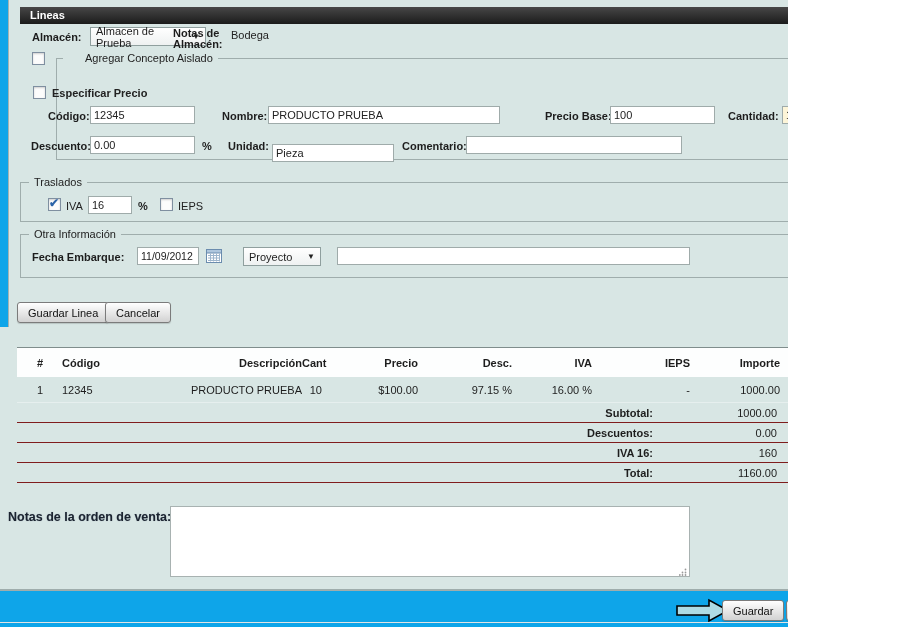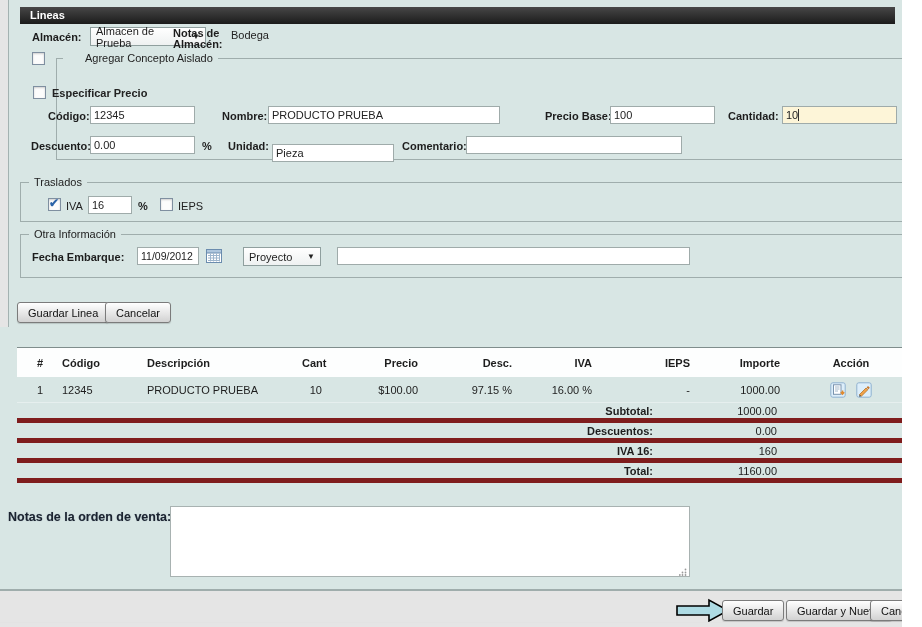--- a/index.html
+++ b/index.html
@@ -1,16 +1,16 @@
 <!DOCTYPE html>
 <html><head>
 <meta charset="utf-8">
 <style>
   html,body{margin:0;padding:0;background:#fff;}
-  .screen{position:relative;width:902px;height:627px;background:#e5e5e5;overflow:hidden;
+  .screen{position:relative;width:788px;height:627px;background:#0ea5e9;overflow:hidden;
           font-family:"Liberation Sans",sans-serif;font-size:11px;color:#1d1d1d;}
 
   
   .panel-top{position:absolute;left:8px;top:0;width:908px;height:327px;background:#d8e6e4;
              border-left:1px solid #a3b2b1;border-right:1px solid #a3b2b1;}
   .panel-bottom{position:absolute;left:0;top:327px;width:917px;height:262px;background:#d8e6e4;
              border-right:1px solid #a3b2b1;border-bottom:2px solid #9fadac;}
 
   .titlebar{position:absolute;left:20px;top:7px;width:875px;height:17px;
             background:linear-gradient(#474747,#1b1b1b);color:#fff;font-weight:bold;
@@ -41,32 +41,32 @@
        white-space:nowrap;cursor:default;}
 
   
   .thead{position:absolute;left:17px;top:347px;width:900px;height:30px;background:#fdfefe;
          border-top:1px solid #7f8d8c;display:flex;align-items:center;font-weight:bold;box-sizing:border-box;}
   .trow{position:absolute;left:17px;top:377px;width:900px;height:26px;display:flex;align-items:center;
         border-bottom:1px solid #e6efee;box-sizing:border-box;}
   .cell{box-sizing:border-box;white-space:nowrap;overflow:hidden;}
   .c0{width:45px;padding-left:20px;}
   .c1{width:85px;}
-  .c2{width:155px;}
+  .c2{width:155px;text-align:right;}
   .c3{width:25px;text-align:right;padding-right:5px;}
   .c4{width:96px;text-align:right;padding-right:5px;}
   .c5{width:94px;text-align:right;padding-right:5px;}
   .c6{width:80px;text-align:right;padding-right:5px;}
   .c7{width:98px;text-align:right;padding-right:5px;}
   .c8{width:90px;text-align:right;padding-right:5px;}
   .c9{flex:1;text-align:center;}
   .icon-btn{display:inline-block;width:16px;height:16px;margin:0 3px;vertical-align:middle;cursor:pointer;}
 
   .total-row{position:absolute;left:17px;width:900px;height:20px;display:flex;align-items:center;
-             border-bottom:5px solid #7f1d1d;box-sizing:border-box;}
+             border-bottom:1px solid #7f1d1d;box-sizing:border-box;}
   .t-label{width:636px;text-align:right;font-weight:bold;}
   .t-value{width:124px;text-align:right;}
 
   .notes-label{position:absolute;left:8px;top:510px;font-weight:bold;font-size:12.5px;color:#1c2430;
                text-shadow:0 0 1px rgba(20,40,80,.35);}
   .notes-area{position:absolute;left:170px;top:506px;width:520px;height:71px;background:#fff;
               border:1px solid #a8b2b1;box-sizing:border-box;}
   .resize-dots{position:absolute;right:2px;bottom:2px;width:8px;height:8px;}
 
   .footer-line{position:absolute;left:0;top:622px;width:922px;height:1px;background:#e3e3e3;}

